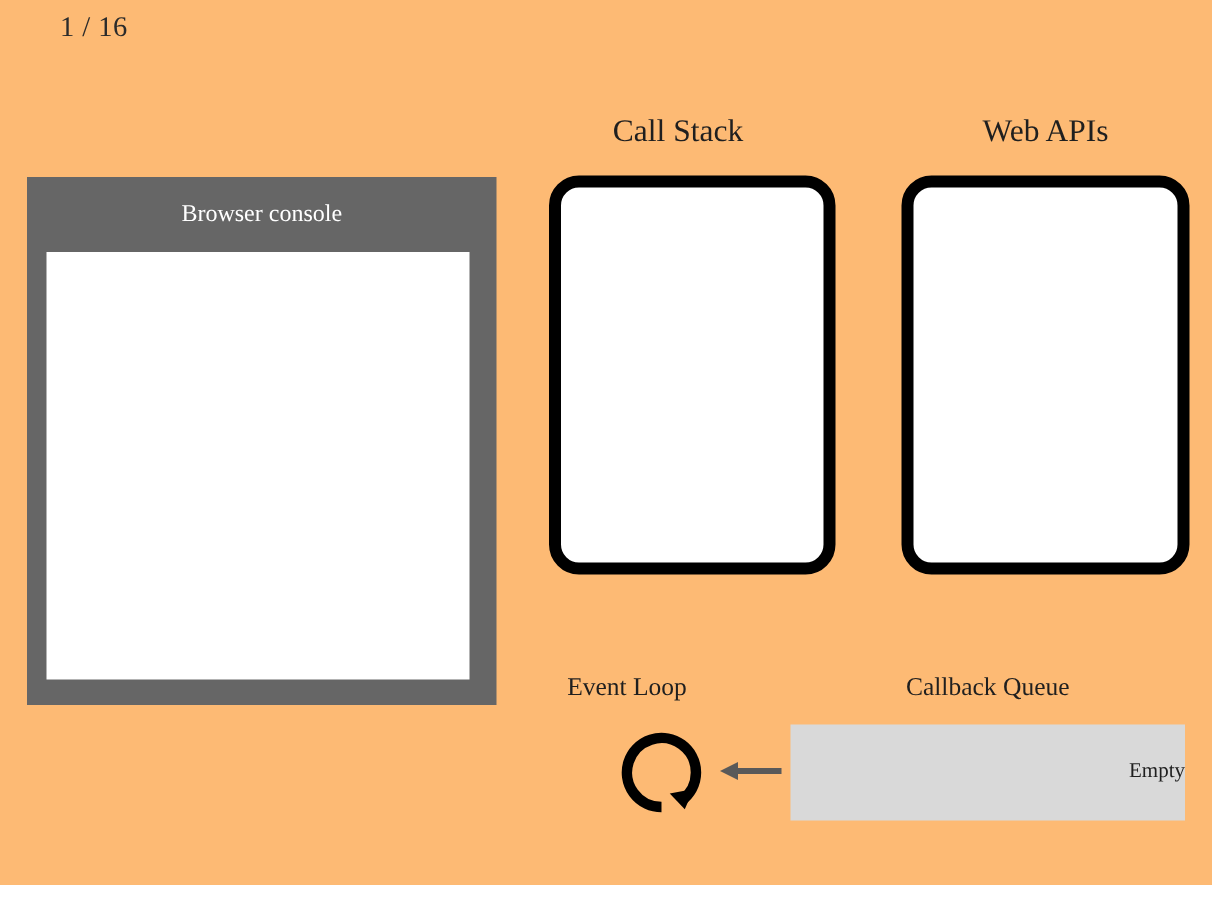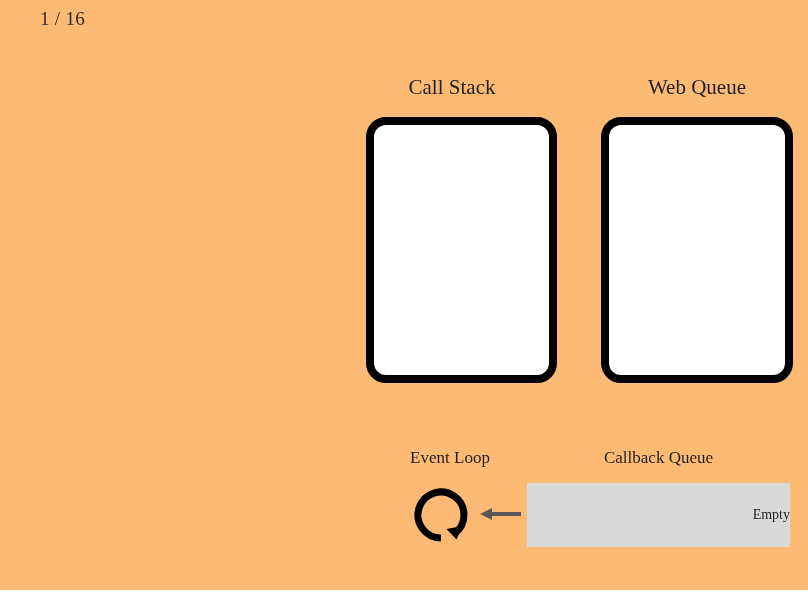--- a/index.html
+++ b/index.html
@@ -105,21 +105,21 @@
 
   
   .lower-heading {
     position: absolute;
     font-size: 17px;
     color: #1f1f1f;
     text-align: center;
     white-space: nowrap;
   }
   .heading-event-loop {
-    left: 384px;
+    left: 352px;
     top: 448px;
     width: 132px;
   }
   .heading-callback-queue {
     left: 527px;
     top: 448px;
     width: 263px;
   }
 
   
@@ -168,25 +168,29 @@
     white-space: nowrap;
   }
 </style>
 </head>
 <body>
 
 <div id="slide">
 
   <div class="slide-counter">1 / 16</div>
 
+  <div class="console-panel">
+    <div class="console-title">Browser console</div>
+    <div class="console-screen"></div>
+  </div>
 
   <div class="box-heading heading-call-stack">Call Stack</div>
   <div class="stack-box box-call-stack"></div>
 
-  <div class="box-heading heading-web-apis">Web Queue</div>
+  <div class="box-heading heading-web-apis">Web APIs</div>
   <div class="stack-box box-web-apis"></div>
 
   <div class="lower-heading heading-event-loop">Event Loop</div>
   <div class="event-loop-icon">
     <svg viewBox="0 0 62 62" xmlns="http://www.w3.org/2000/svg">
       <path d="M 31 54 A 23 23 0 1 1 44.5 49.6" fill="none" stroke="#000000" stroke-width="7" stroke-linecap="butt"></path>
       <polygon points="46.5,55.5 36.5,45.0 52.5,42.0" fill="#000000"></polygon>
     </svg>
   </div>
 

